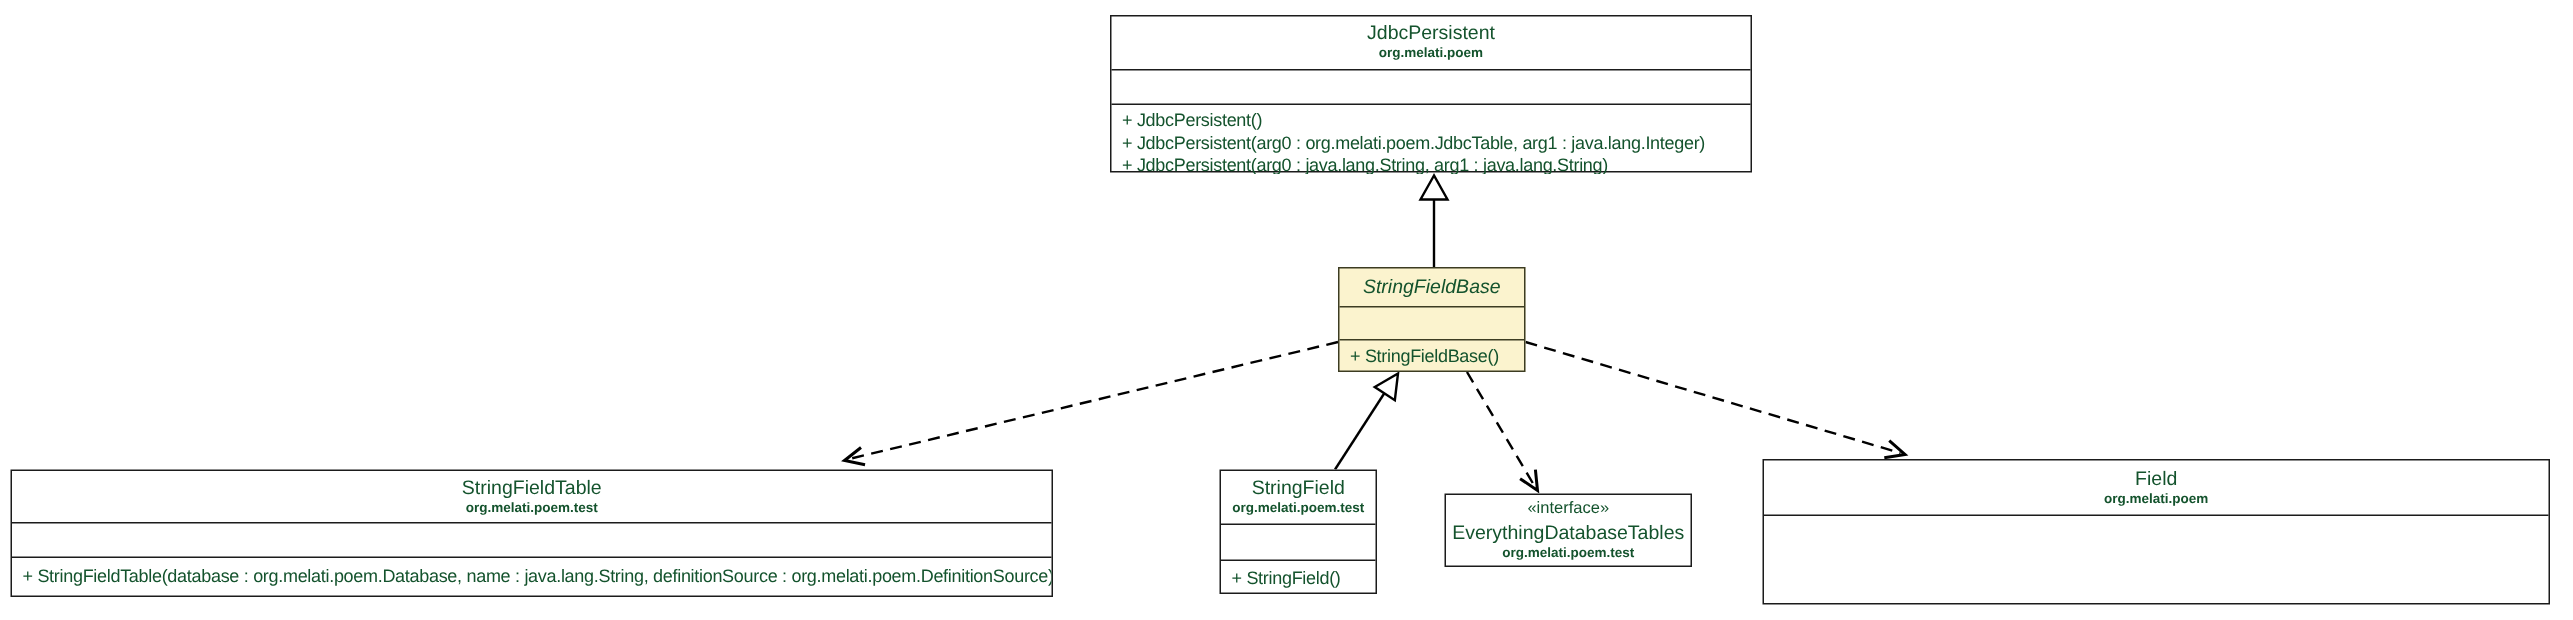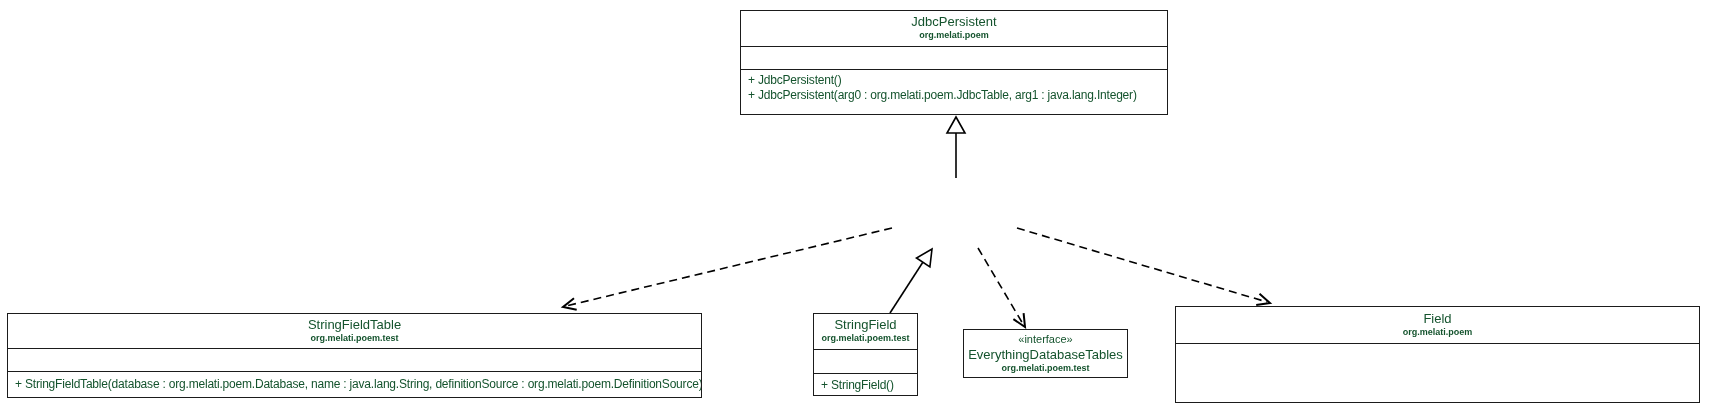--- a/index.html
+++ b/index.html
@@ -75,23 +75,33 @@
 
   <div class="uml-box" style="left:740px;top:10px;width:428px;height:105px;">
     <div class="compartment title-comp" style="height:35px;">
       <div class="class-name">JdbcPersistent</div>
       <div class="pkg-name">org.melati.poem</div>
     </div>
     <div class="compartment attrs-comp" style="height:23px;"></div>
     <div class="compartment methods-comp" style="height:47px;">
       <div class="method-line">+ JdbcPersistent()</div>
       <div class="method-line">+ JdbcPersistent(arg0 : org.melati.poem.JdbcTable, arg1 : java.lang.Integer)</div>
+      <div class="method-line">+ JdbcPersistent(arg0 : java.lang.String, arg1 : java.lang.String)</div>
     </div>
   </div>
 
+  <div class="uml-box abstract" style="left:892px;top:178px;width:125px;height:70px;">
+    <div class="compartment title-comp" style="height:25px;padding-top:4px;">
+      <div class="class-name italic">StringFieldBase</div>
+    </div>
+    <div class="compartment attrs-comp" style="height:22px;"></div>
+    <div class="compartment methods-comp" style="height:23px;">
+      <div class="method-line">+ StringFieldBase()</div>
+    </div>
+  </div>
 
   <div class="uml-box" style="left:7px;top:313px;width:695px;height:85px;">
     <div class="compartment title-comp" style="height:34px;">
       <div class="class-name">StringFieldTable</div>
       <div class="pkg-name">org.melati.poem.test</div>
     </div>
     <div class="compartment attrs-comp" style="height:23px;"></div>
     <div class="compartment methods-comp" style="height:28px;padding-top:5px;">
       <div class="method-line">+ StringFieldTable(database : org.melati.poem.Database, name : java.lang.String, definitionSource : org.melati.poem.DefinitionSource)</div>
     </div>

